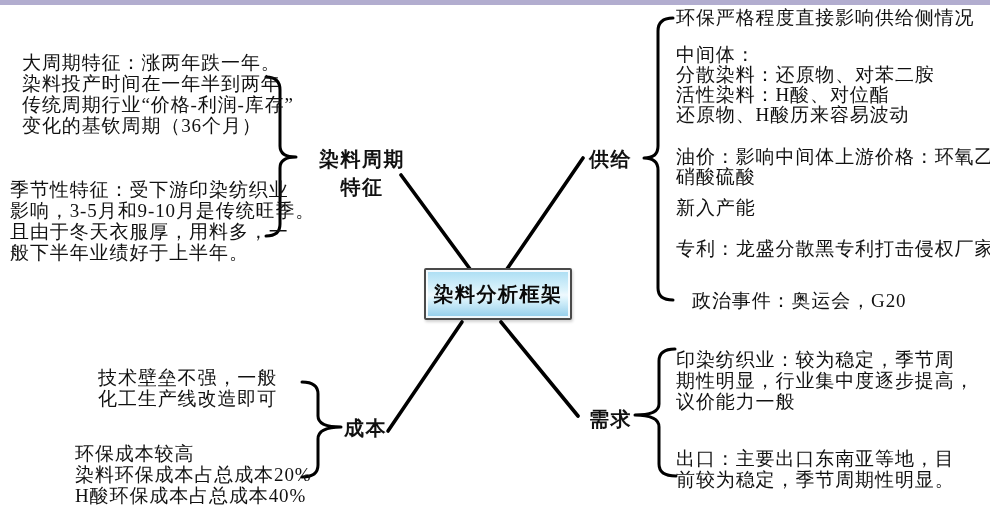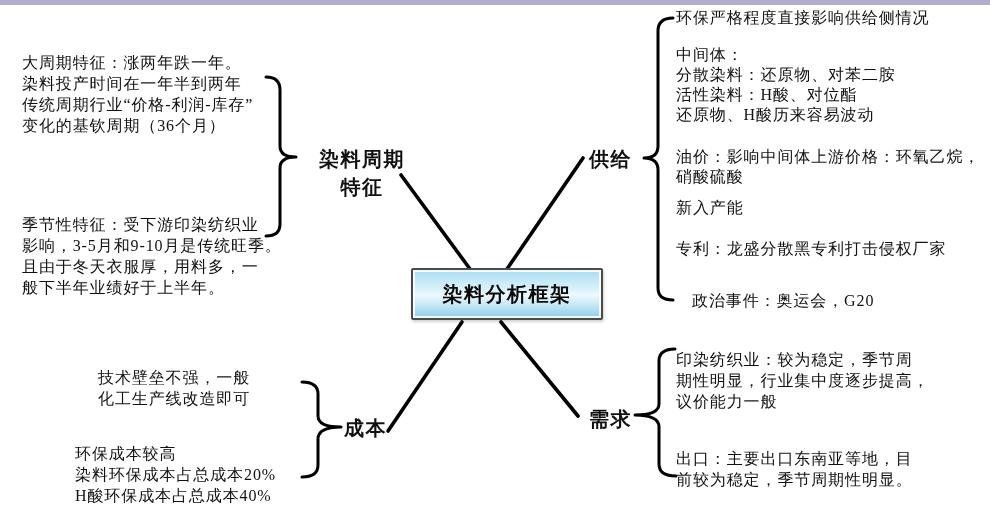--- a/index.html
+++ b/index.html
@@ -19,42 +19,42 @@
   }
   .connectors {
     position: absolute;
     left: 0; top: 0;
     width: 990px; height: 521px;
     pointer-events: none;
   }
   .tblock {
     position: absolute;
     white-space: pre;
-    font-size: 16px;
+    font-size: 19px;
     letter-spacing: 0.9px;
     line-height: 21px;
   }
   .tblock.lh20 { line-height: 20px; }
   .blabel {
     position: absolute;
     white-space: pre;
     font-weight: bold;
     font-size: 20px;
     letter-spacing: 1.5px;
     line-height: 24px;
   }
   .blabel.two-line {
     text-align: center;
     line-height: 28px;
     width: 104px;
   }
   .center-box {
     position: absolute;
-    left: 411px; top: 268px;
-    width: 192px; height: 52px;
+    left: 424px; top: 268px;
+    width: 148px; height: 52px;
     box-sizing: border-box;
     border: 2px solid;
     border-radius: 2px;
     background: linear-gradient(180deg,
       var(--g-top) 0%,
       var(--g-mid) 40%,
       #eef9fe 52%,
       var(--g-mid) 62%,
       var(--g-bottom) 100%);
     box-shadow: inset 0 0 0 2px rgba(255,255,255,0.85), 1px 2px 3px rgba(0,0,0,0.18);
@@ -90,21 +90,21 @@
   </svg>
 
   <div class="center-box" style="--g-top: #a9ddf3; --g-mid: #d9f2fb; --g-bottom: #8fccea; border-color: rgb(74, 74, 74);">
     <span class="title">染料分析框架</span>
   </div>
 
   <div class="tblock" style="left:22px; top:52px;">大周期特征：涨两年跌一年。
 染料投产时间在一年半到两年
 传统周期行业“价格-利润-库存”
 变化的基钦周期（36个月）</div>
-  <div class="tblock" style="left:22px; top:179px;margin-top:35px;">季节性特征：受下游印染纺织业
+  <div class="tblock" style="left:10px; top:179px;">季节性特征：受下游印染纺织业
 影响，3-5月和9-10月是传统旺季。
 且由于冬天衣服厚，用料多，一
 般下半年业绩好于上半年。</div>
   <div class="blabel two-line" style="left:310px; top:145px;">染料周期
 特征</div>
 
   <div class="blabel" style="left:589px; top:147px;">供给</div>
   <div class="tblock lh20" style="left:676px; top:8px;">环保严格程度直接影响供给侧情况</div>
   <div class="tblock lh20" style="left:676px; top:45px;">中间体：
 分散染料：还原物、对苯二胺

